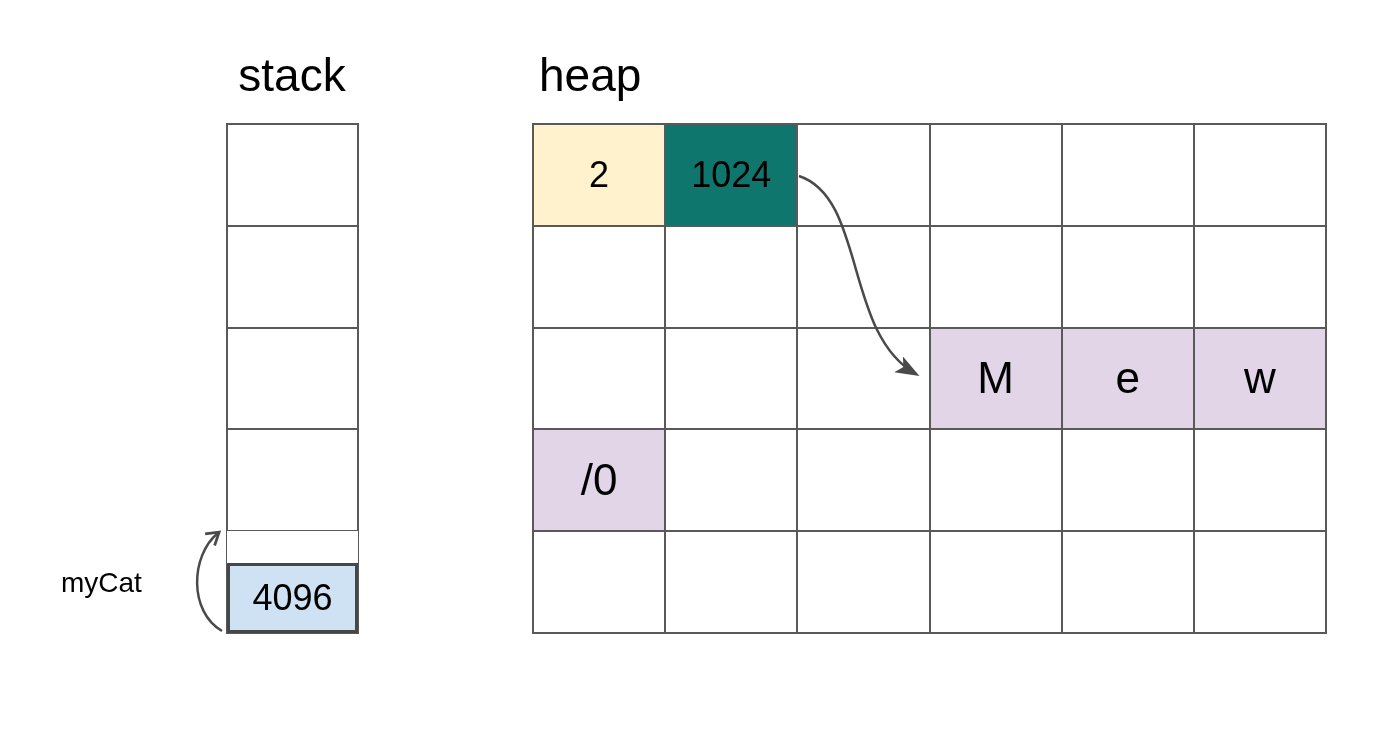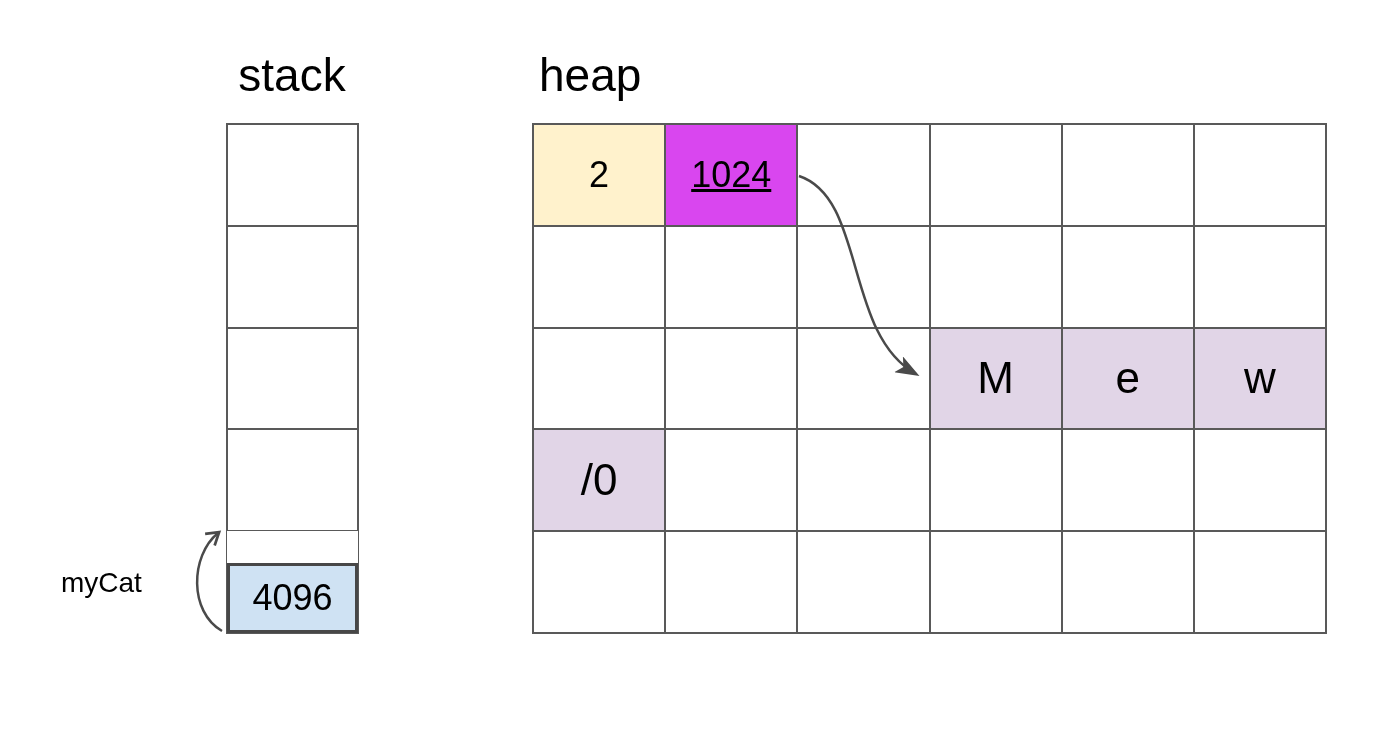--- a/index.html
+++ b/index.html
@@ -46,21 +46,21 @@
 
   <div class="grid stack-grid" id="stack-grid">
       <div class="cell"></div>
       <div class="cell"></div>
       <div class="cell"></div>
       <div class="cell"></div>
       <div class="cell hl" style="background: rgb(207, 226, 243); margin-top: 32px;">4096</div>
     </div>
   <div class="grid heap-grid" id="heap-grid">
       <div class="cell" style="background: rgb(255, 242, 204);">2</div>
-      <div class="cell" style="background: #d946ef; text-decoration: underline;">1024</div>
+      <div class="cell" style="background: #0f766e;">1024</div>
       <div class="cell"></div>
       <div class="cell"></div>
       <div class="cell"></div>
       <div class="cell"></div>
       <div class="cell"></div>
       <div class="cell"></div>
       <div class="cell"></div>
       <div class="cell"></div>
       <div class="cell"></div>
       <div class="cell"></div>

